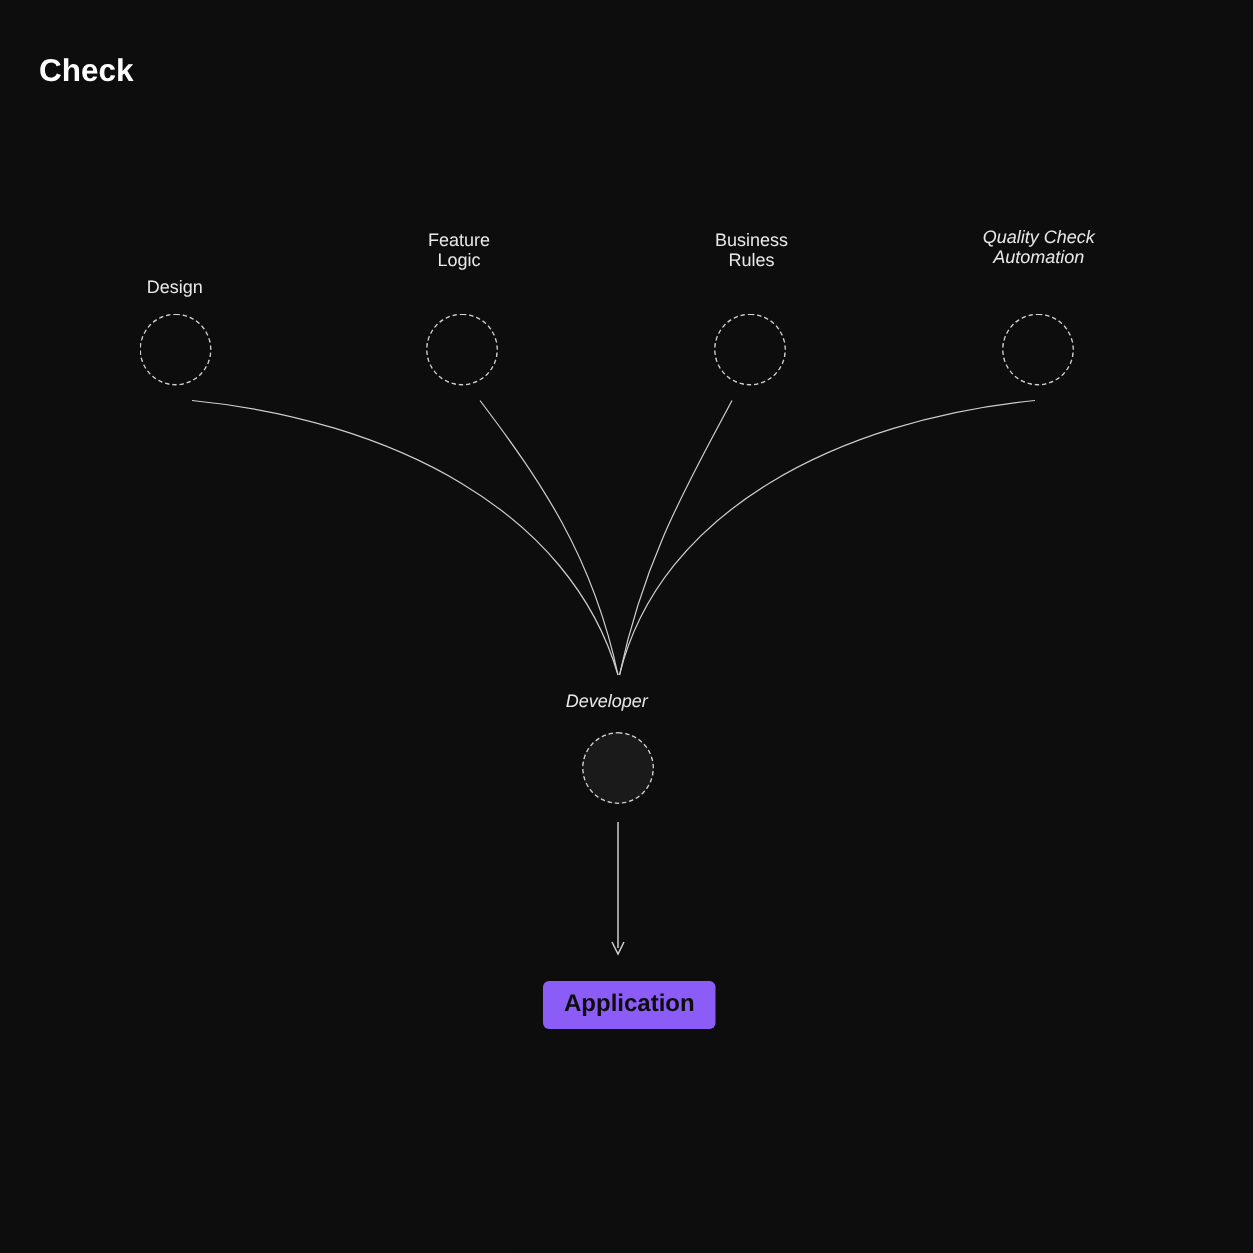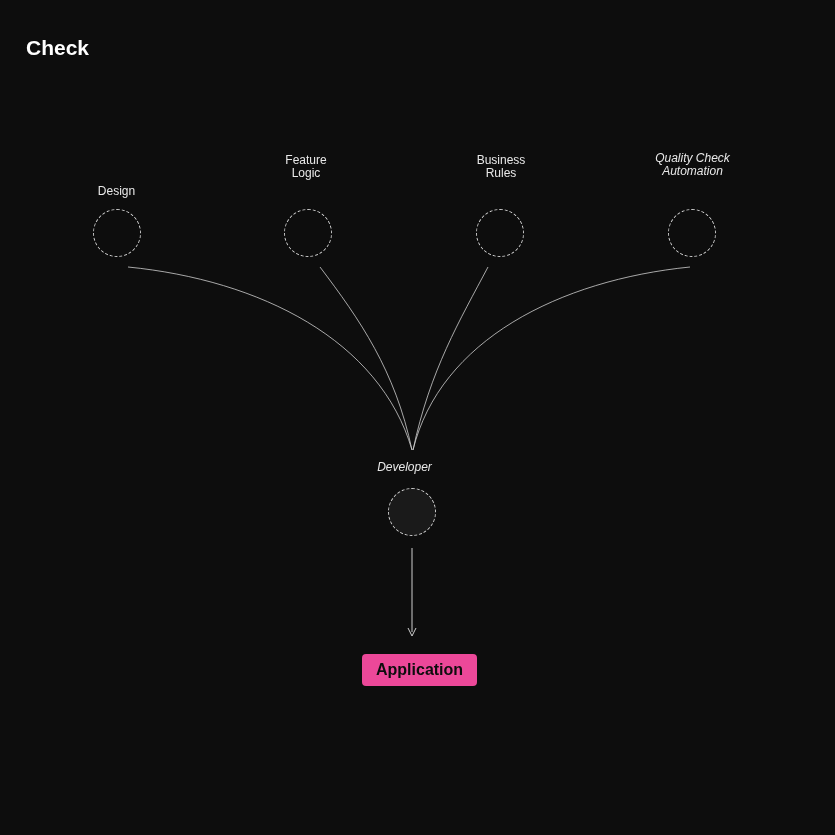--- a/index.html
+++ b/index.html
@@ -43,21 +43,21 @@
     .svg-layer {
       position: absolute;
       top: 0;
       left: 0;
       width: 835px;
       height: 835px;
       pointer-events: none;
     }
     .app-box {
       position: absolute;
-      background: #ec4899;
+      background: #8b5cf6;
       color: #0d0d0d;
       font-weight: 700;
       font-size: 16px;
       padding: 7px 14px;
       border-radius: 4px;
     }
   </style>
 </head>
 <body>
 

